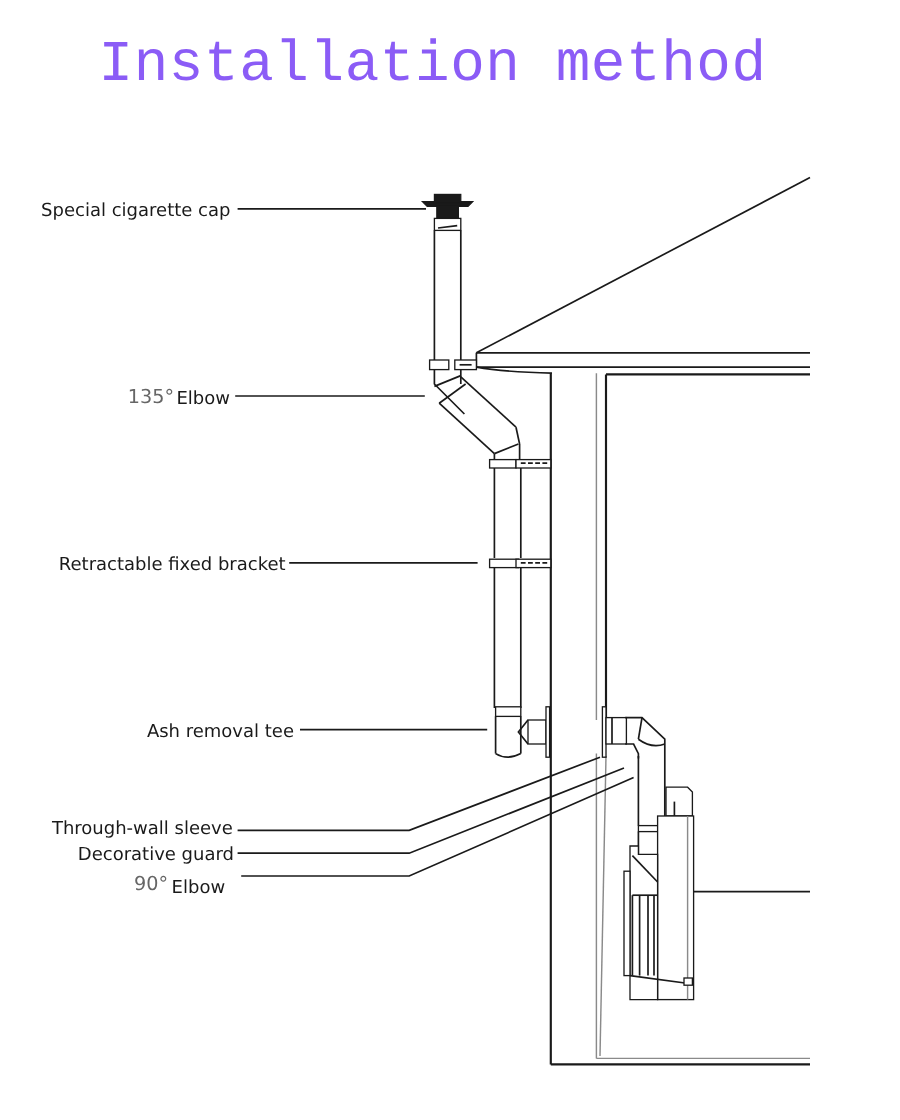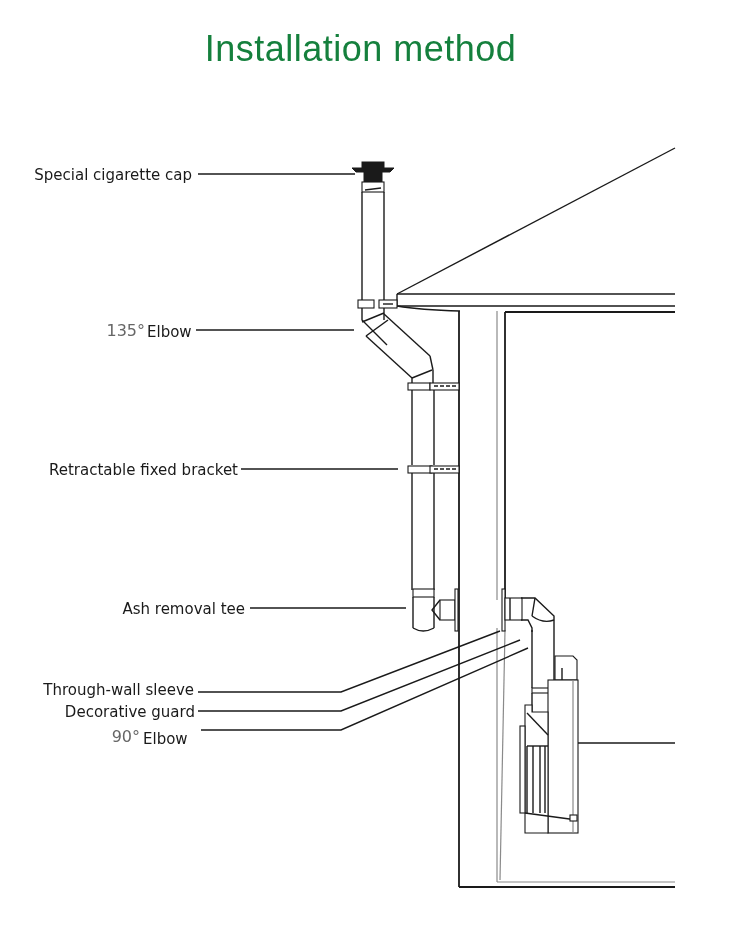--- a/index.html
+++ b/index.html
@@ -1,19 +1,19 @@
 <!DOCTYPE html>
 <html><head>
   <meta charset="utf-8">
   <style>
     html, body { margin: 0; padding: 0; background: #ffffff; }
     body { width: 750px; height: 933px; position: relative; overflow: hidden; }
     .title {
       position: absolute; left: 0; top: 28px; width: 721px; text-align: center;
-      font-family: Liberation Sans, sans-serif; font-size: 36px; color: #15803d;
+      font-family: Liberation Mono, monospace; font-size: 48px; color: #8b5cf6;
       letter-spacing: 0.5px;
     }
     svg { position: absolute; left: 0; top: 0; }
     .lbl { font-family: "DejaVu Sans", sans-serif; font-size: 15px; fill: #1a1a1a; }
     .deg { font-family: "DejaVu Sans", sans-serif; font-size: 16px; fill: #666666; }
     .ln { stroke: #1a1a1a; stroke-width: 1.4; fill: none; }
     .thin { stroke: #1a1a1a; stroke-width: 1.1; fill: #fff; }
     .gray { stroke: #8a8a8a; stroke-width: 1.2; fill: none; }
     .wall { stroke: #1a1a1a; stroke-width: 1.8; fill: none; }
     .dark { fill: #1a1a1a; stroke: #1a1a1a; }

